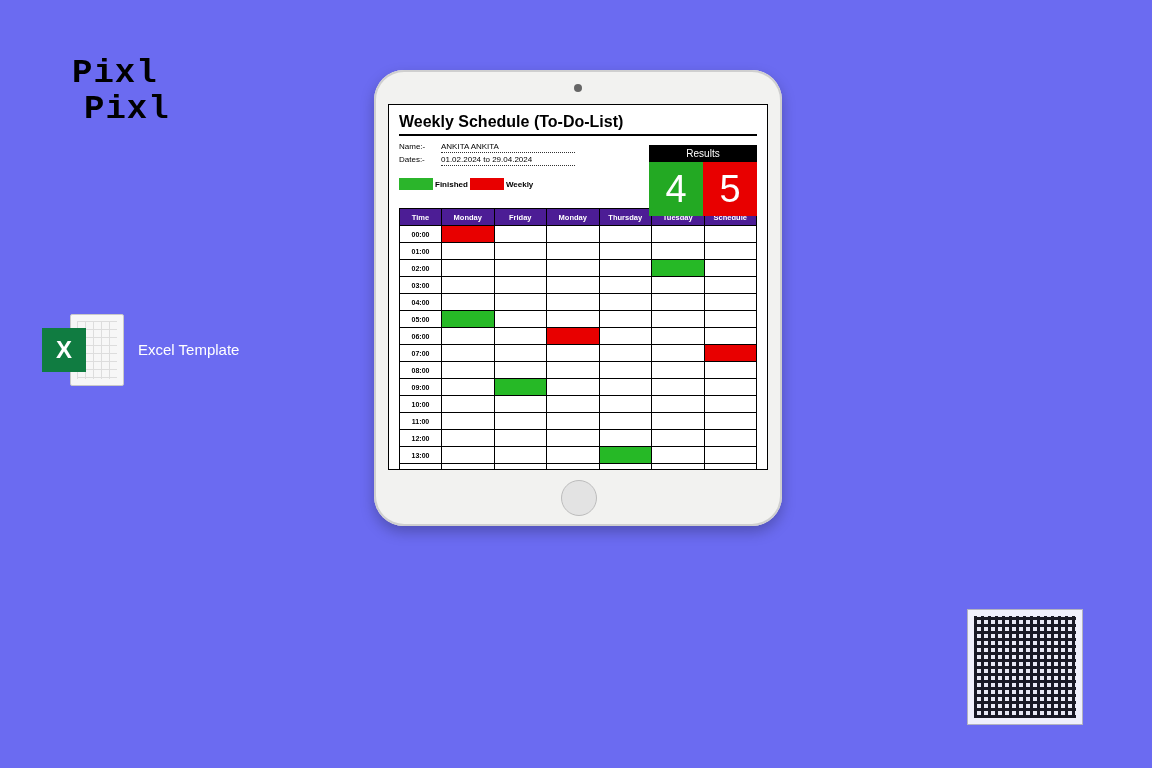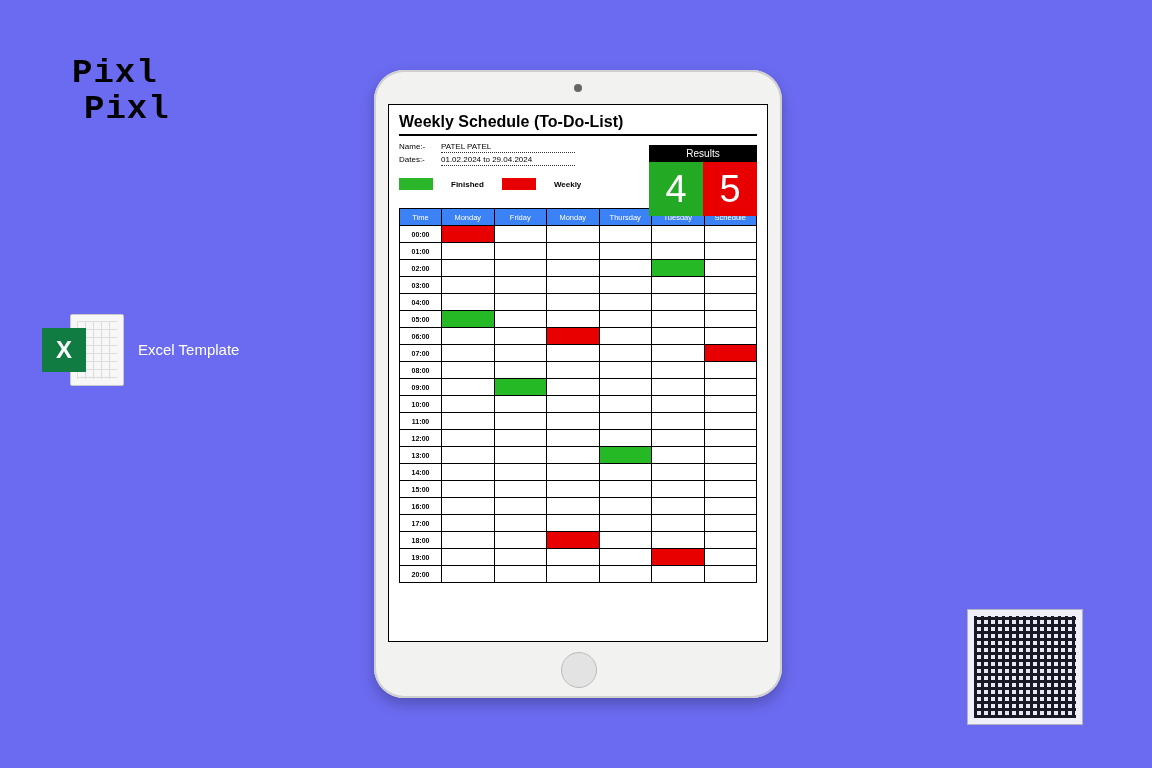--- a/index.html
+++ b/index.html
@@ -17,48 +17,48 @@
 .excel-badge{position:absolute;left:0;top:18px;width:44px;height:44px;background:#107c41;transform:rotate(0);display:flex;align-items:center;justify-content:center}
 .excel-badge span{color:#fff;font-weight:700;font-size:24px;font-family:Arial}
 .excel-label{font-size:15px;color:#ffffff}
 
 
 .qr{position:absolute;right:70px;bottom:44px;width:102px;height:102px;background:#f6f6f6;border:6px solid #fff;box-shadow:0 0 0 1px #bbb;
 background-image:repeating-linear-gradient(0deg,#111 0 3px,transparent 3px 7px),repeating-linear-gradient(90deg,#111 0 3px,transparent 3px 7px);
 background-size:100% 100%;opacity:.9}
 
 
-.tablet{position:absolute;left:374px;top:70px;width:408px;height:628px;background:#f2f2f0;border-radius:30px;box-shadow:0 6px 14px rgba(0,0,0,.25),inset 0 0 0 2px #cfcfcf}
+.tablet{position:absolute;left:374px;top:70px;width:408px;height:456px;background:#f2f2f0;border-radius:30px;box-shadow:0 6px 14px rgba(0,0,0,.25),inset 0 0 0 2px #cfcfcf}
 .cam{position:absolute;left:50%;top:14px;width:8px;height:8px;margin-left:-4px;border-radius:50%;background:#666}
 .home{position:absolute;left:50%;bottom:10px;width:34px;height:34px;margin-left:-17px;border-radius:50%;background:#e3e3e3;border:1px solid #bcbcbc}
 .screen{position:absolute;left:14px;right:14px;top:34px;bottom:56px;background:#fff;border:1px solid #000;overflow:hidden}
 
 
 .sheet{padding:8px 10px 0 10px}
 .title{font-size:16px;font-weight:700;border-bottom:2px solid #000;padding-bottom:3px;margin-bottom:6px}
 
 .meta-row{display:flex;align-items:baseline;font-size:8px;margin:2px 0}
 .meta-row .lab{width:42px;font-weight:400}
 .meta-row .val{border-bottom:1px dotted #333;min-width:134px;padding-bottom:1px}
 
-.legend{display:flex;align-items:center;gap:18px;font-size:8px;font-weight:700;margin-top:12px}
+.legend{display:flex;align-items:center;gap:2px;font-size:8px;font-weight:700;margin-top:12px}
 .sw{width:34px;height:12px;display:inline-block}
 .sw.g{background:#2bb52b}
 .sw.r{background:#e80000}
 
 .results{position:absolute;right:10px;top:40px;width:108px}
 .results .hdr{background:#000;color:#fff;text-align:center;font-size:10px;padding:3px 17px}
 .results .nums{display:flex;height:54px}
 .results .nums div{flex:1;display:flex;align-items:center;justify-content:center;font-size:38px;color:#fff;font-weight:300}
 .results .g{background:#23a923}
 .results .r{background:#e80000}
 
 .grid{margin-top:18px;border-collapse:collapse;width:100%;table-layout:fixed;font-size:7px}
 .grid th,.grid td{border:1px solid #000;padding:0;height:16px}
-.grid thead th{background:#3b82f6;color:#fff;font-weight:400;font-size:7.5px}
+.grid thead th{background:#4c1d95;color:#fff;font-weight:700;font-size:7.5px}
 .grid tbody th{background:#fff;font-weight:700;text-align:center;width:40px}
 .grid td{background:#fff}
 .grid col.time{width:42px}
 .cell-g{background:#26b926 !important}
 .cell-r{background:#e80000 !important}
 </style>
 </head>
 <body>
 
 <div class="logo">
@@ -81,21 +81,21 @@
 <div class="tablet">
   <div class="cam"></div>
   <div class="home"></div>
   <div class="screen">
     <div class="sheet">
 
       <div class="title">Weekly Schedule (To-Do-List)</div>
 
       <div class="meta-row">
         <span class="lab">Name:-</span>
-        <span class="val">PATEL PATEL</span>
+        <span class="val">ANKITA ANKITA</span>
       </div>
       <div class="meta-row">
         <span class="lab">Dates:-</span>
         <span class="val">01.02.2024 to 29.04.2024</span>
       </div>
 
       <div class="legend">
         <span class="sw g"></span>
         <span>Finished</span>
         <span class="sw r"></span>

